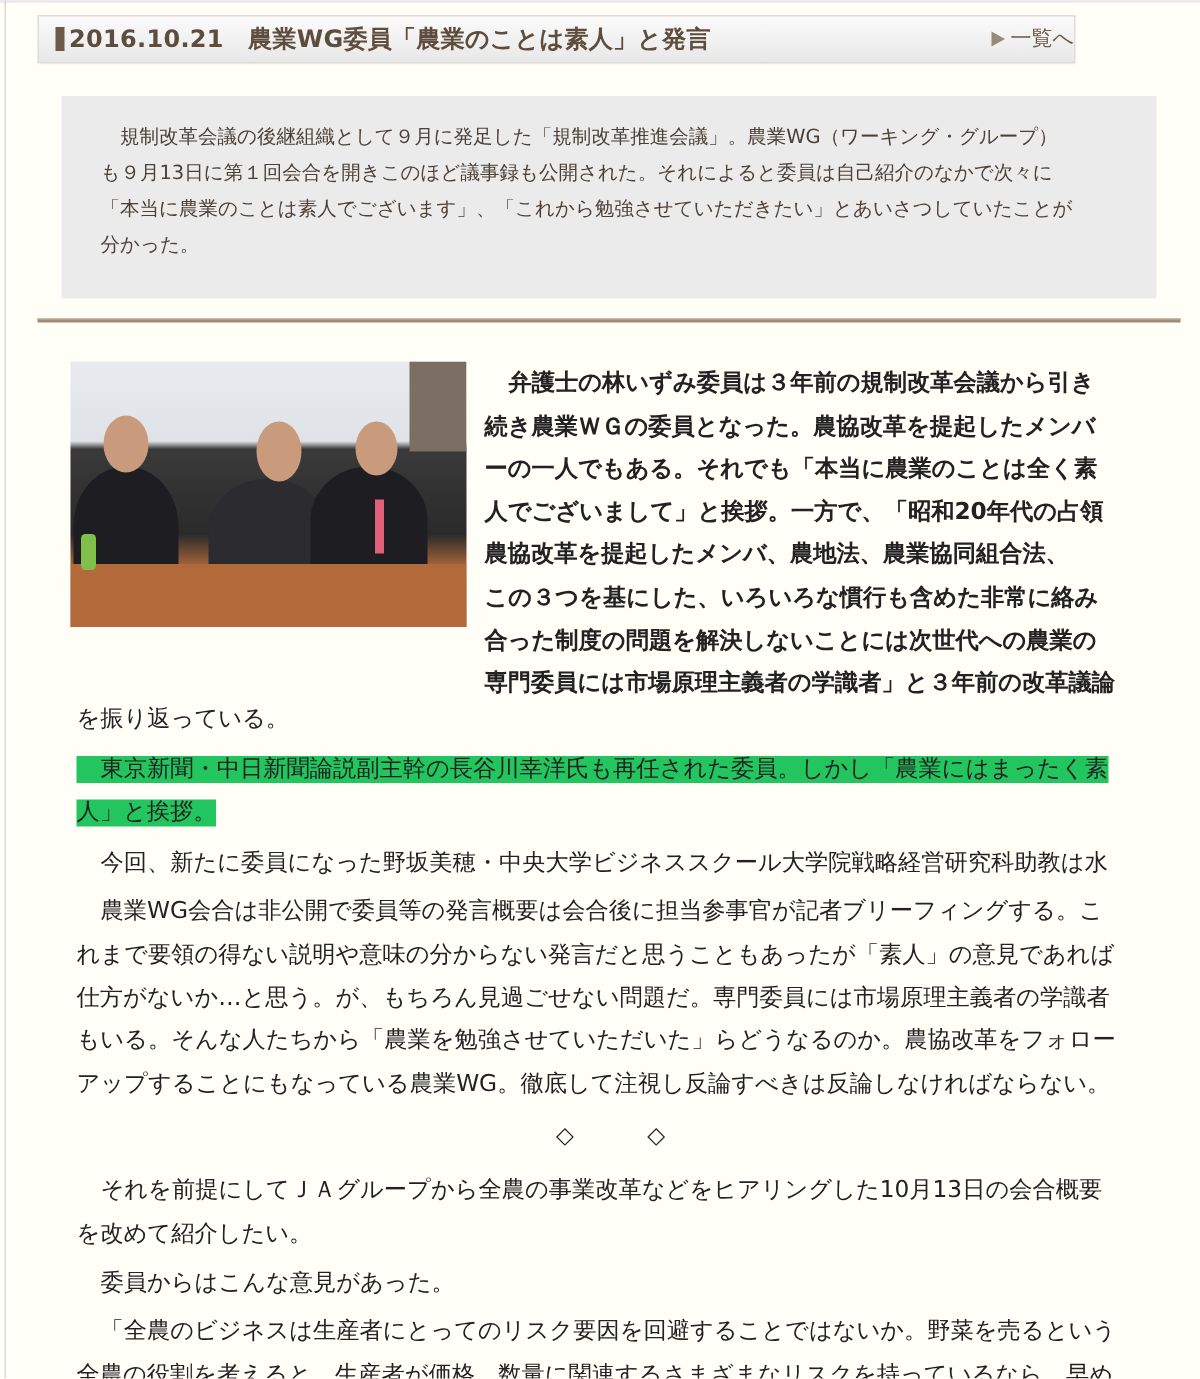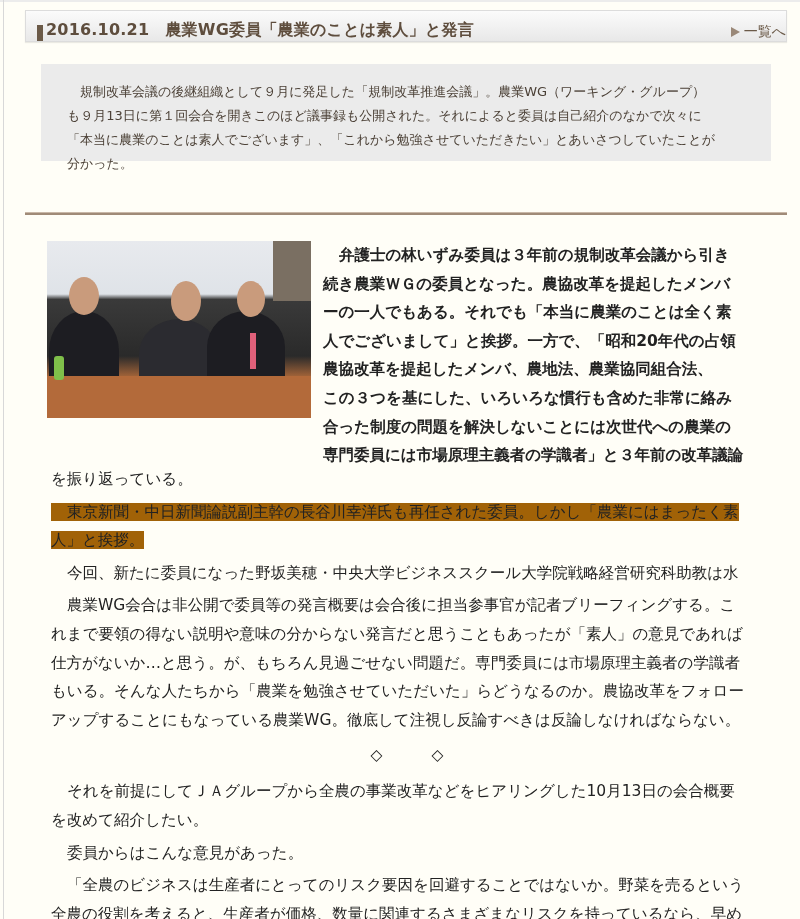--- a/index.html
+++ b/index.html
@@ -10,43 +10,43 @@
     color: #222;
     position: relative;
   }
   .left-rule {
     position: absolute; left: 3px; top: 0; bottom: 0; width: 1px; background: #d8d8d8;
   }
   .top-rule {
     position: absolute; left: 0; right: 0; top: 0; height: 2px; background: #ececec;
   }
   .title-bar {
-    position: absolute; left: 25px; top: 10px; width: 762px; height: 32px;
+    position: absolute; left: 25px; top: 10px; width: 692px; height: 32px;
     box-sizing: border-box;
     border: 1px solid #dcdcdc;
     background: linear-gradient(#fbfbfb, #e8e8e8);
     box-shadow: 0 1px 1px rgba(0,0,0,0.08);
-    display: flex; align-items: flex-end;
+    display: flex; align-items: center;
   }
   .title-mark {
     width: 6px; height: 16px; background: #6b5a48; margin-left: 11px; margin-right: 3px;
   }
   .title-text {
     font-size: 16px; font-weight: bold; color: #5e4d3d; white-space: pre; letter-spacing: 0.2px;
   }
   .back-link {
     margin-left: auto; font-size: 14px; color: #6b5a48;
     display: flex; align-items: center; cursor: pointer;
   }
   .back-link .tri {
     width: 0; height: 0; border-top: 5px solid transparent; border-bottom: 5px solid transparent;
     border-left: 9px solid #9a8878; margin-right: 4px;
   }
   .lead-box {
-    position: absolute; left: 41px; top: 64px; width: 730px; height: 97px;
+    position: absolute; left: 41px; top: 64px; width: 730px; height: 135px;
     background: #ebebeb; box-sizing: border-box;
     padding: 16px 20px 0 26px;
     font-size: 13px; line-height: 24px; color: #4b4036;
   }
   .lead-box p { margin: 0; text-indent: 13px; }
   .divider {
     position: absolute; left: 25px; top: 212px; width: 762px; height: 3px;
     background: #a08b78; border-top: 1px solid #c9b8a8; box-sizing: border-box;
   }
   .photo {
@@ -63,21 +63,21 @@
   .article {
     position: absolute; left: 47px; top: 241px; width: 720px;
     font-size: 15.5px; line-height: 28.6px; color: #222;
   }
   .article .float-text {
     position: absolute; left: 276px; top: 0; width: 440px; font-weight: bold;
   }
   .article p { margin: 4px; }
   .line { white-space: nowrap; display: block; }
   .ind { padding-left: 16px; }
-  .hl { background: #a16207; }
+  .hl { background: #22c55e; font-family: Liberation Mono, monospace; }
   .tail { position: absolute; left: 0; top: 220px; width: 720px; }
   .diamonds {
     display: block; text-align: center; letter-spacing: 0; height: 35px; line-height: 35px;
   }
   .diamonds span { margin: 0 22px; }
 </style>
 </head>
 <body>
 
 <div class="top-rule"></div>

